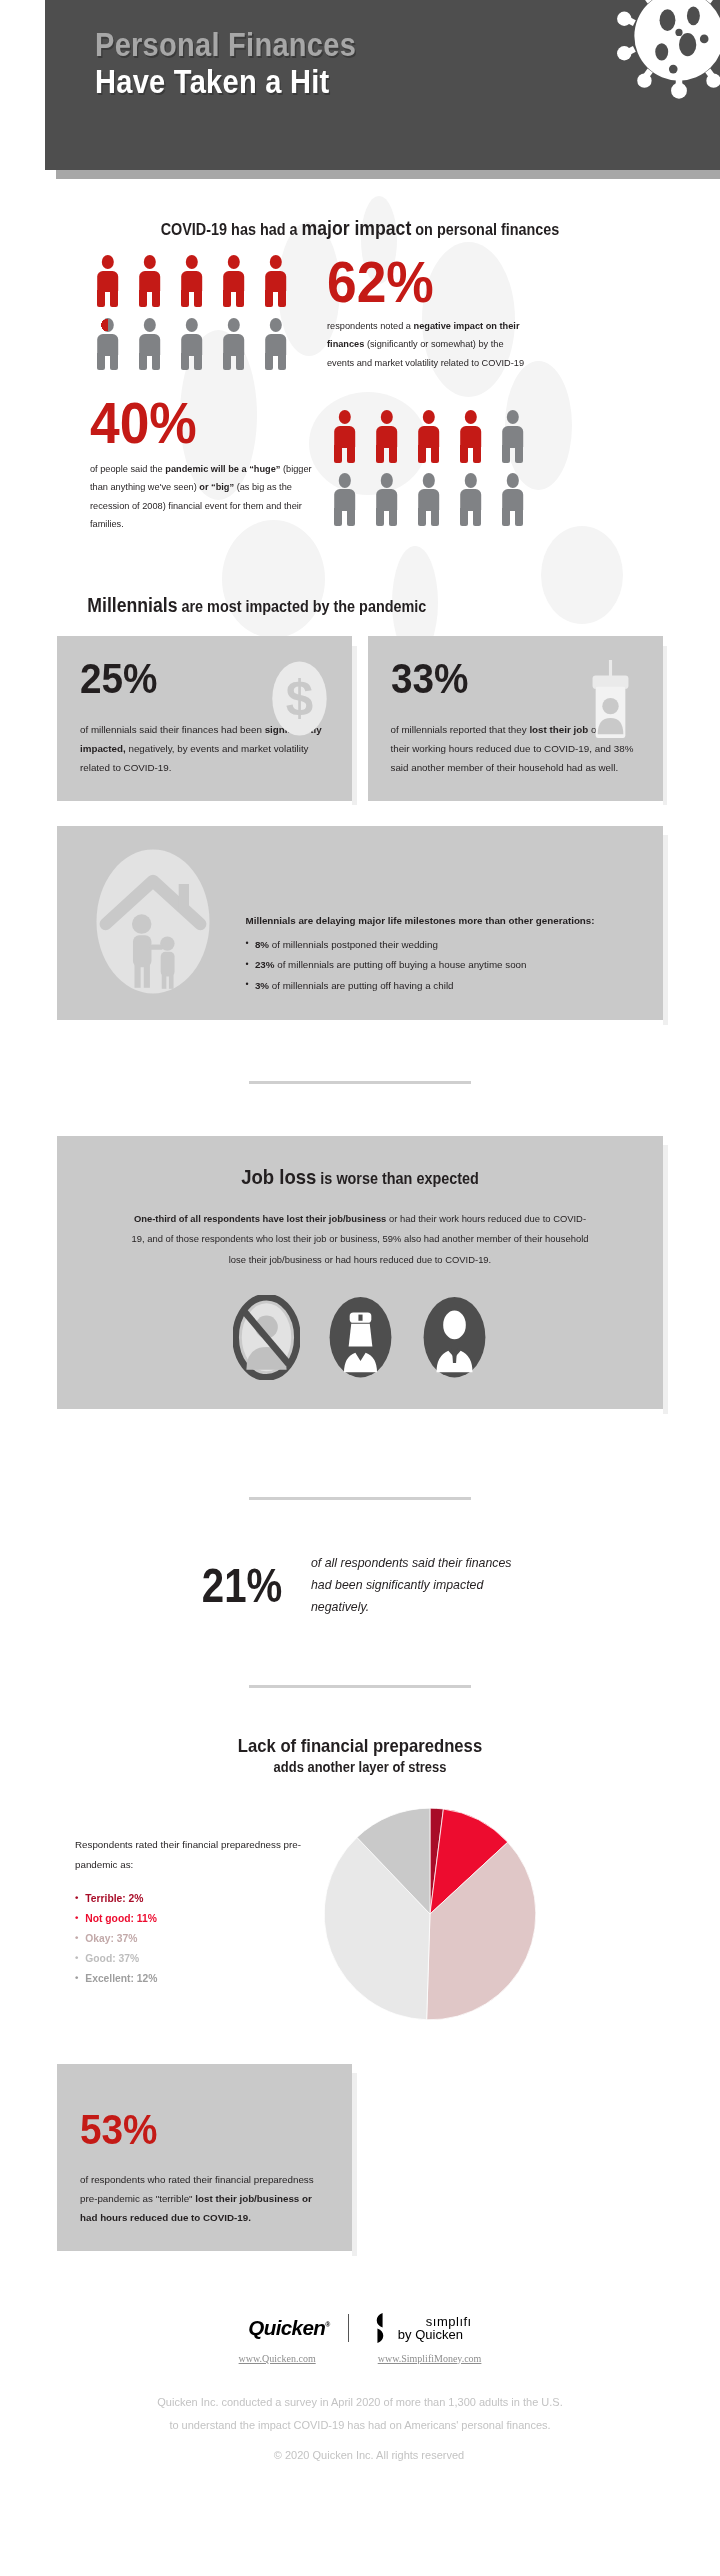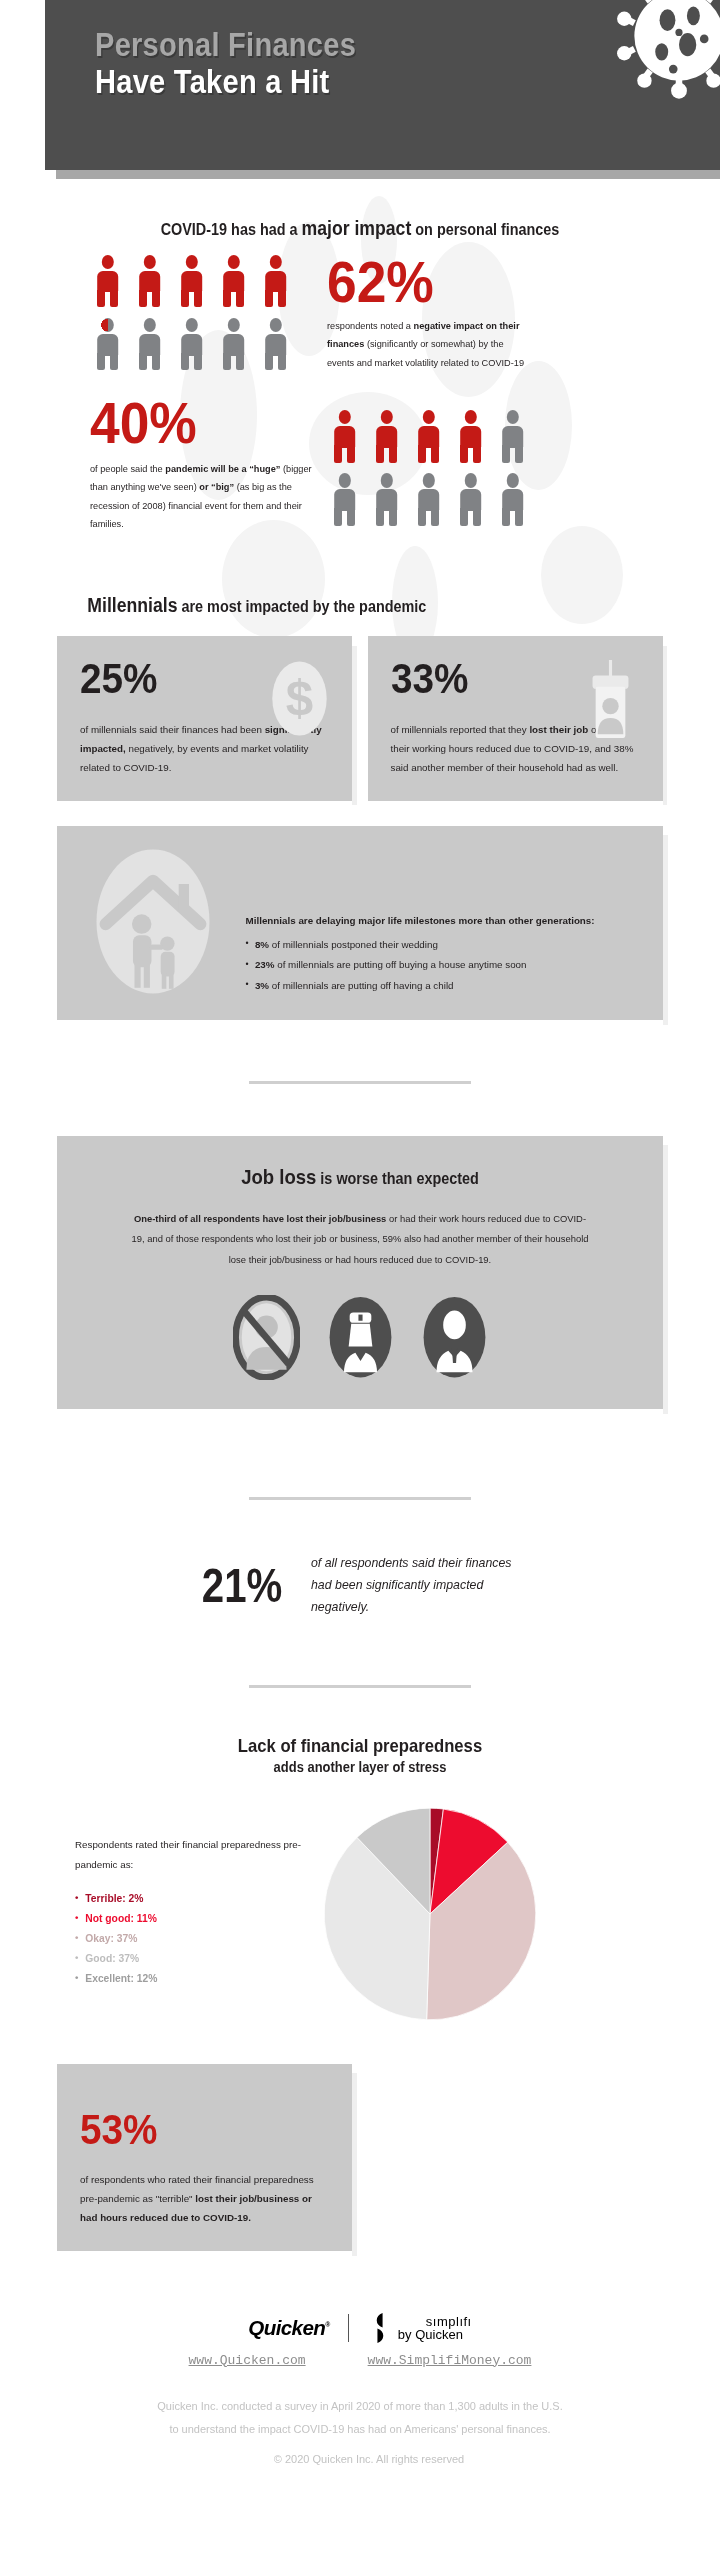--- a/index.html
+++ b/index.html
@@ -297,22 +297,22 @@
   .logo-sep { width: 1px; height: 28px; background: #555; }
   .simplifi { display: flex; align-items: center; gap: 6.2px; }
   .simplifi-text { text-align: left; line-height: 1.05; }
   .simplifi-word {
     font-family: "Liberation Sans", sans-serif;
     font-size: 13px; letter-spacing: 0.5px; color: #000; margin-left: 28px;
   }
   .simplifi-by { font-family: "Liberation Sans", sans-serif; font-size: 13px; color: #000; }
   .urls { display: flex; justify-content: center; gap: 62px; margin-top: 8.2px; }
   .url {
-    font-family: Liberation Mono, monospace;
-    font-size: 13px; color: #8d8d8d;
+    font-family: Liberation Serif, serif;
+    font-size: 10px; color: #8d8d8d;
   }
   .disclaimer {
     margin-top: 27px;
     font-family: "Liberation Sans Narrow", "Liberation Sans", sans-serif;
     font-size: 11px;
     line-height: 2.1;
     color: #c3c3c3;
   }
 </style>
 </head>

